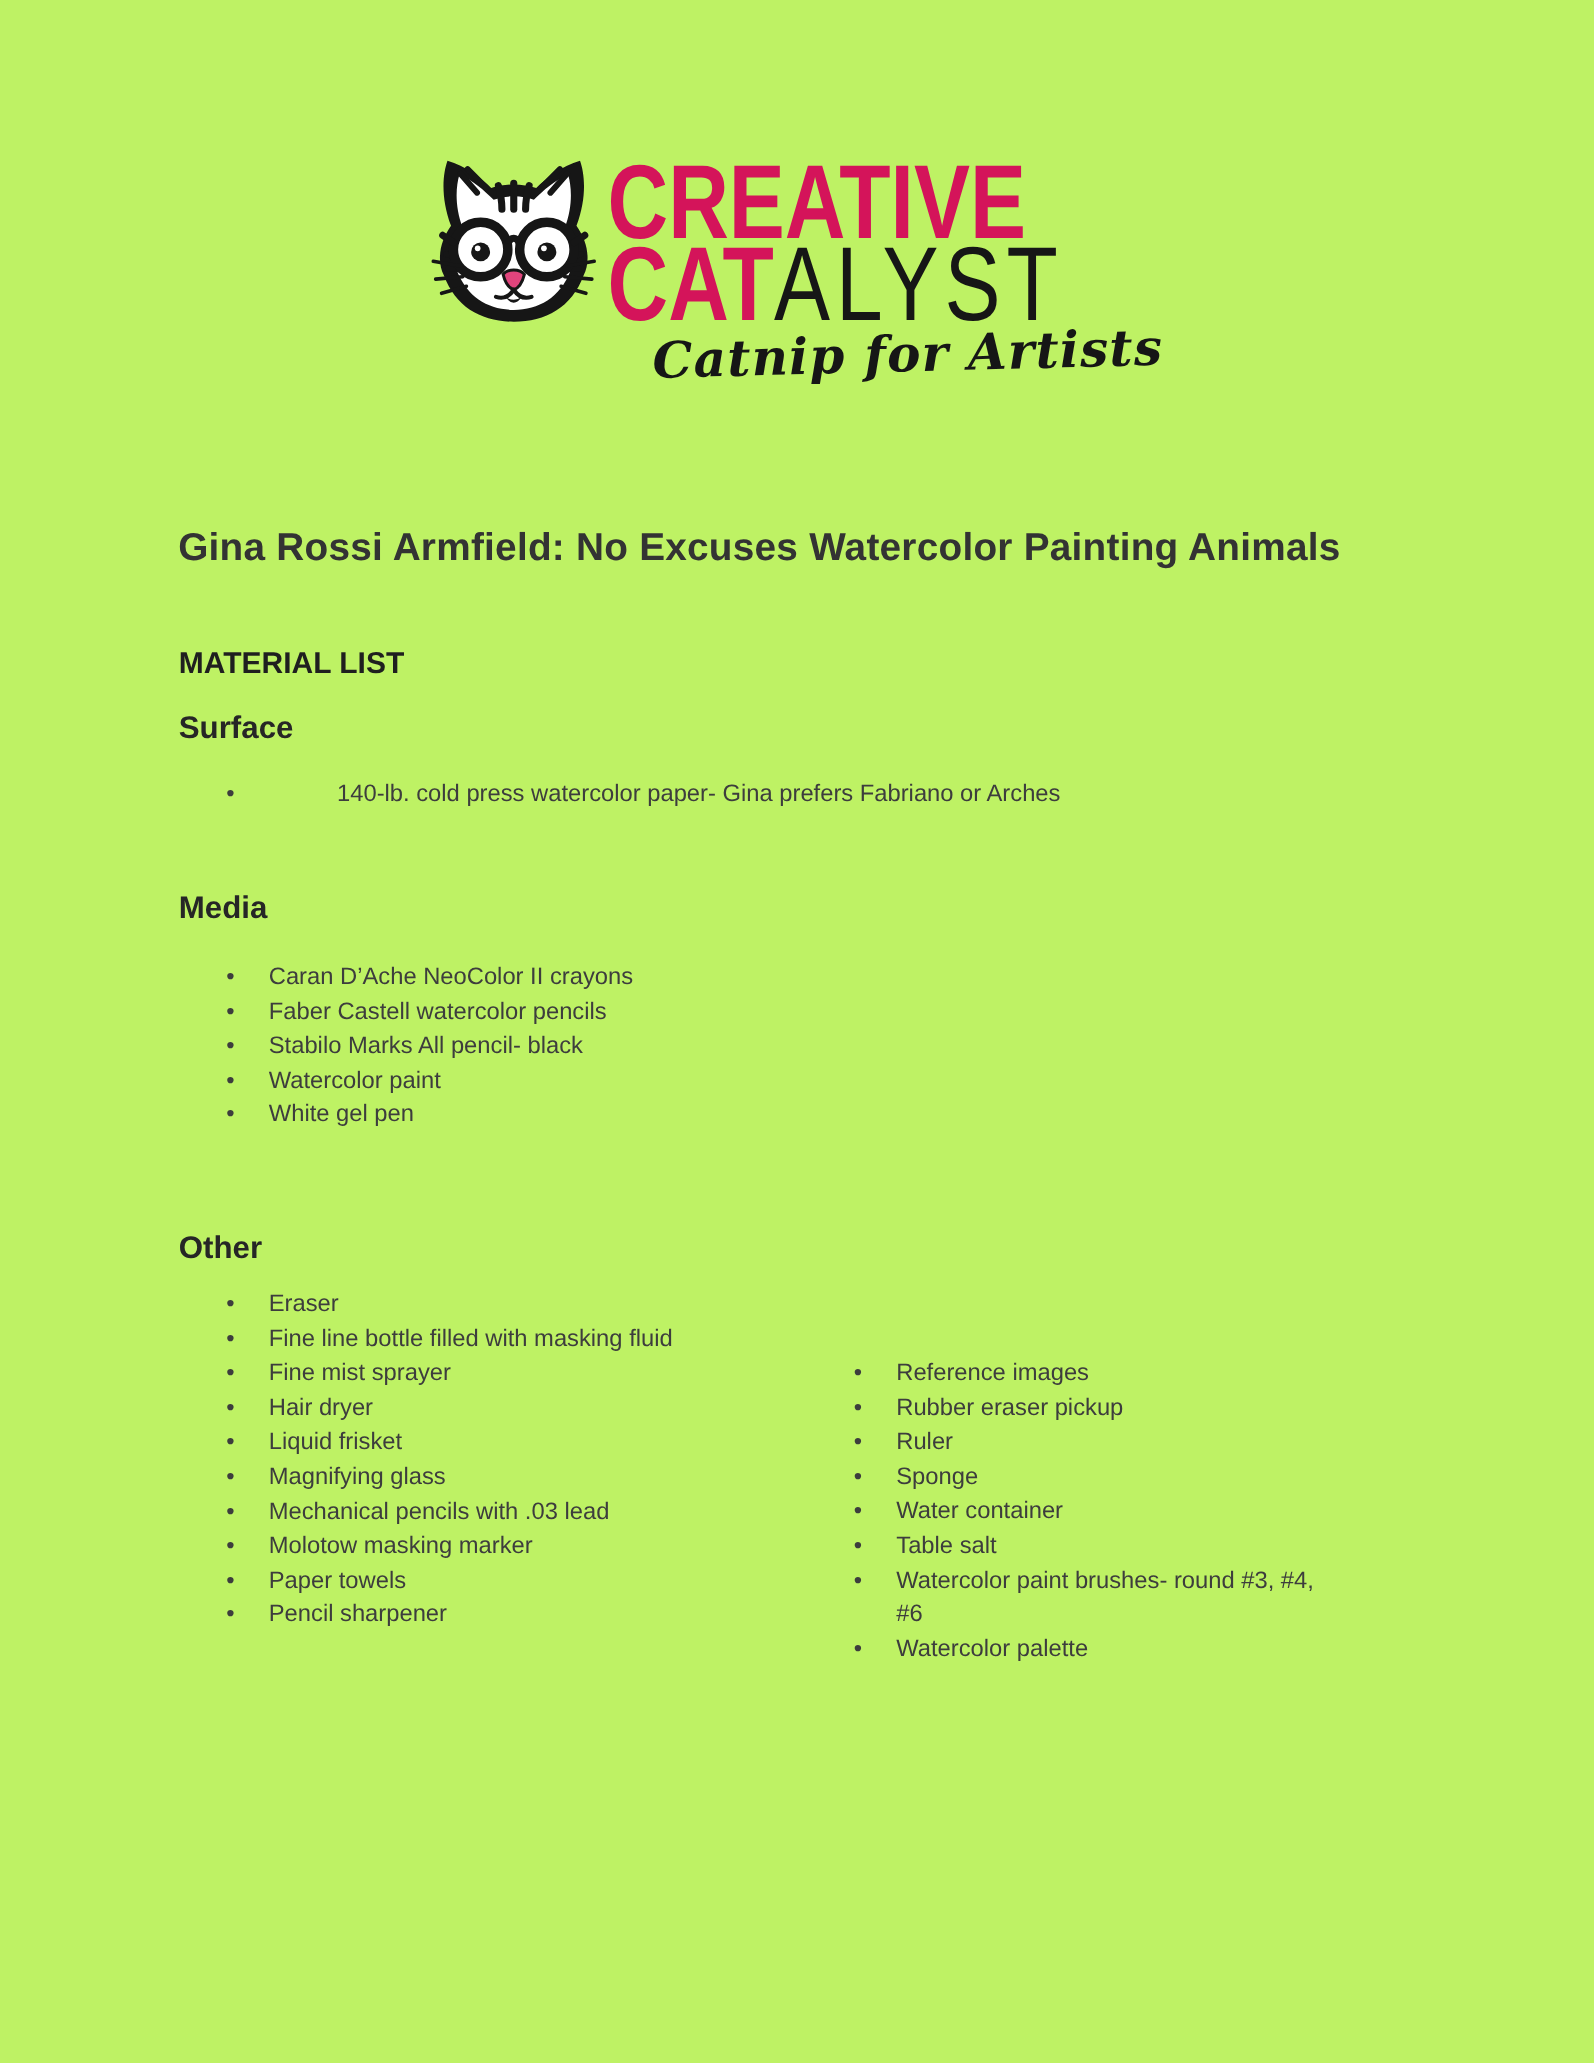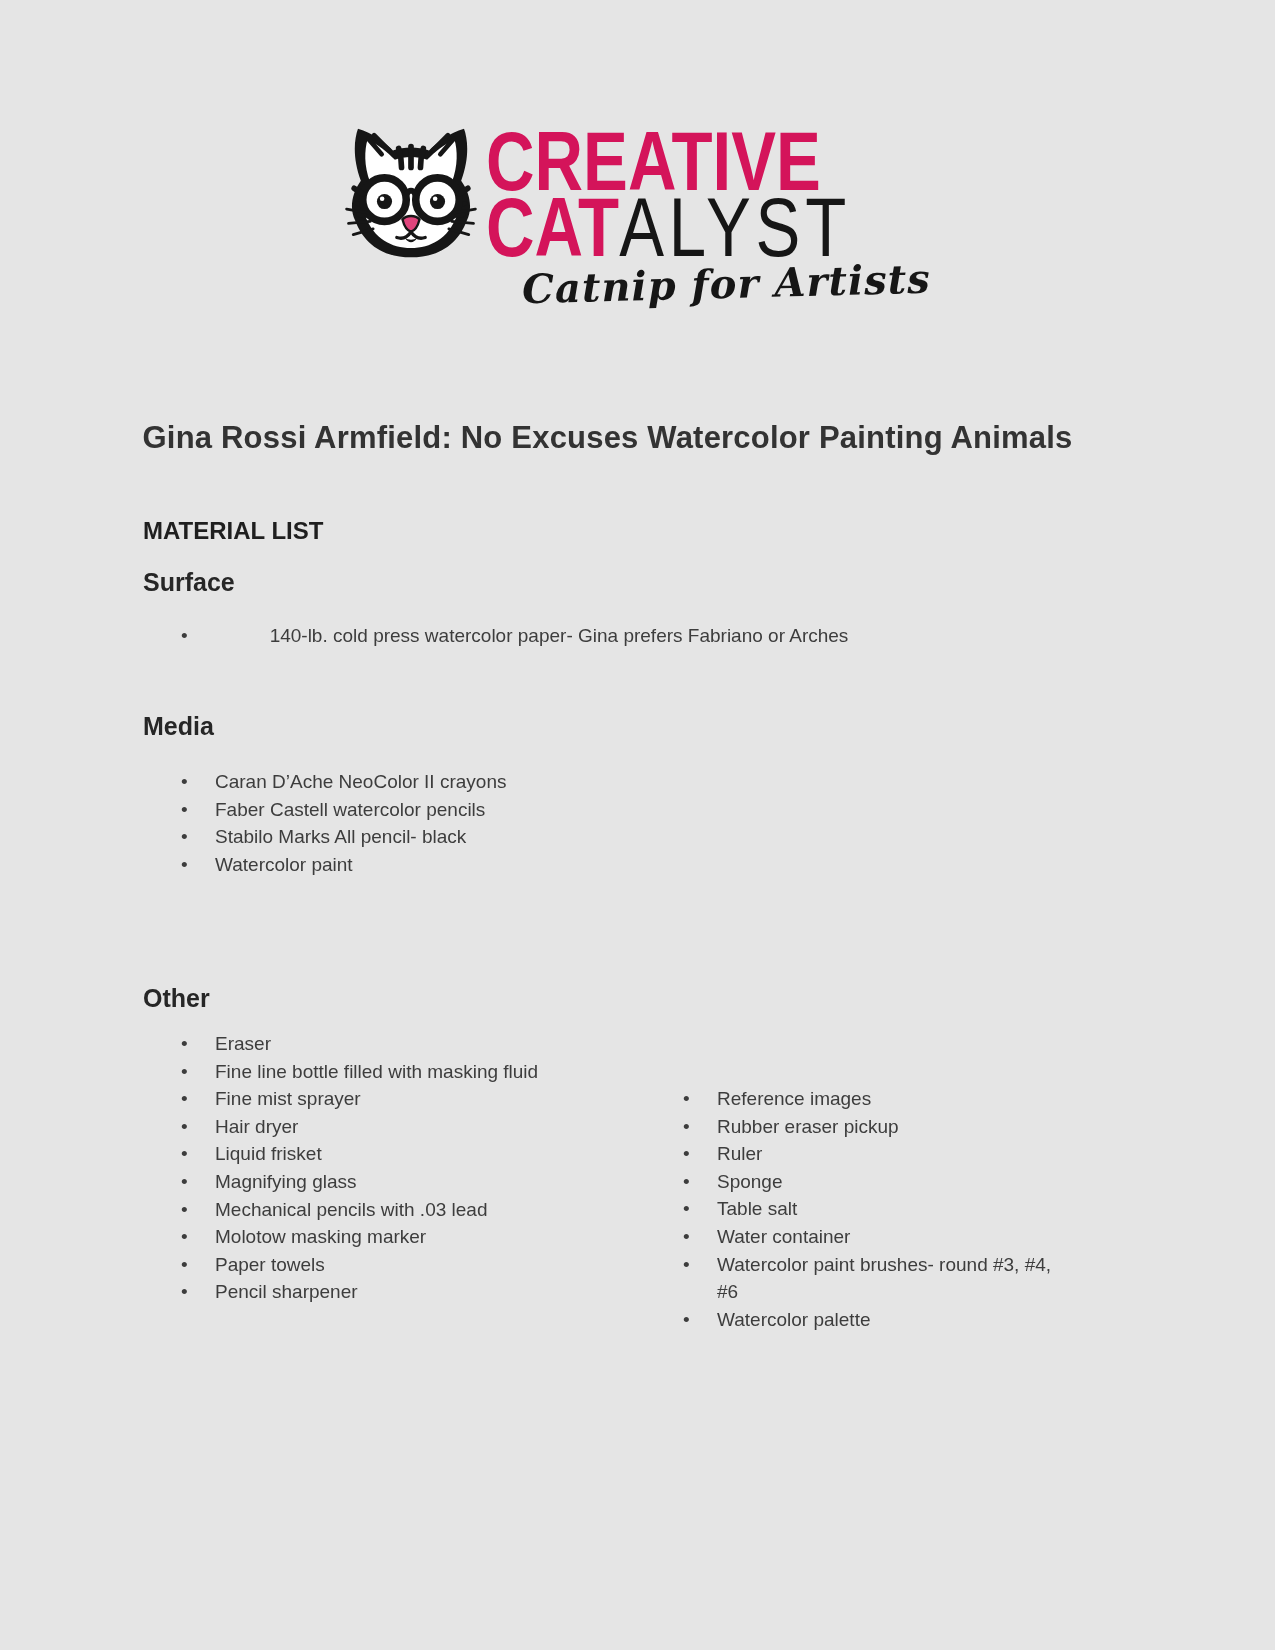--- a/index.html
+++ b/index.html
@@ -1,19 +1,19 @@
 <!DOCTYPE html>
 <html style="--accent: #d4145a;"><head>
 <meta charset="utf-8">
 <style>
   html,body{margin:0;padding:0;background:#ffffff;}
   .page{
     position:relative;
     width:1275px;height:1650px;
-    background:#e5e5e5;
+    background:#bef264;
     font-family:"Liberation Sans", sans-serif;
     overflow:hidden;
   }
 
   
   .logo{position:absolute;top:122px;left:340px;width:560px;}
   .logo-row{display:flex;align-items:flex-start;}
   .cat-mark{width:142px;height:142px;flex:0 0 auto;}
   .brand{margin-top:6px;margin-left:4px;}
   .brand-line{transform:scaleX(0.8);transform-origin:left top;white-space:nowrap;
@@ -128,39 +128,40 @@
   <ul class="blist" id="surface-list">
     <li>140-lb. cold press watercolor paper- Gina prefers Fabriano or Arches</li>
   </ul>
 
   <div class="h-sub" id="media-heading">Media</div>
   <ul class="blist" id="media-list">
     <li>Caran D’Ache NeoColor II crayons</li>
     <li>Faber Castell watercolor pencils</li>
     <li>Stabilo Marks All pencil- black</li>
     <li>Watercolor paint</li>
+    <li>White gel pen</li>
   </ul>
 
   <div class="h-sub" id="other-heading">Other</div>
   <ul class="blist" id="other-list-left">
     <li>Eraser</li>
     <li>Fine line bottle filled with masking fluid</li>
     <li>Fine mist sprayer</li>
     <li>Hair dryer</li>
     <li>Liquid frisket</li>
     <li>Magnifying glass</li>
     <li>Mechanical pencils with .03 lead</li>
     <li>Molotow masking marker</li>
     <li>Paper towels</li>
     <li>Pencil sharpener</li>
   </ul>
   <ul class="blist" id="other-list-right">
     <li>Reference images</li>
     <li>Rubber eraser pickup</li>
     <li>Ruler</li>
     <li>Sponge</li>
+    <li>Water container</li>
     <li>Table salt</li>
-    <li>Water container</li>
     <li>Watercolor paint brushes- round #3, #4, #6</li>
     <li>Watercolor palette</li>
   </ul>
 
 </div>
 
 </body></html>

